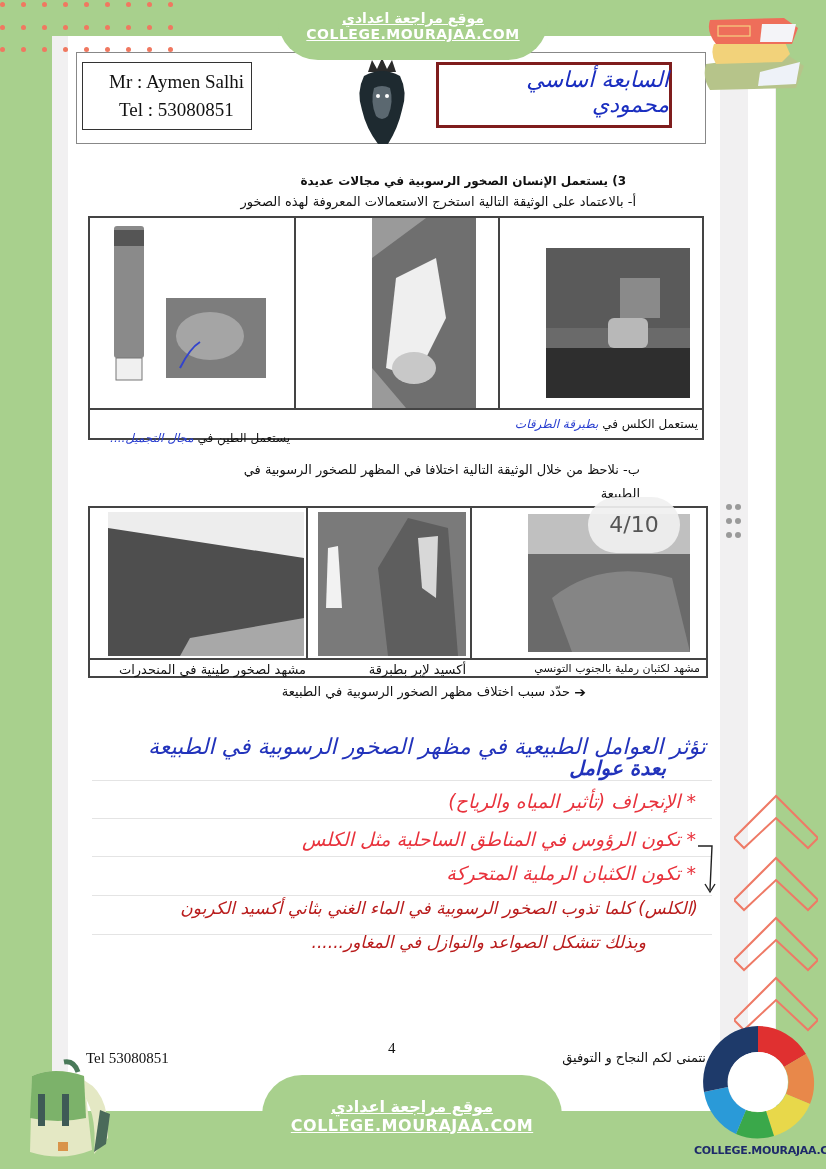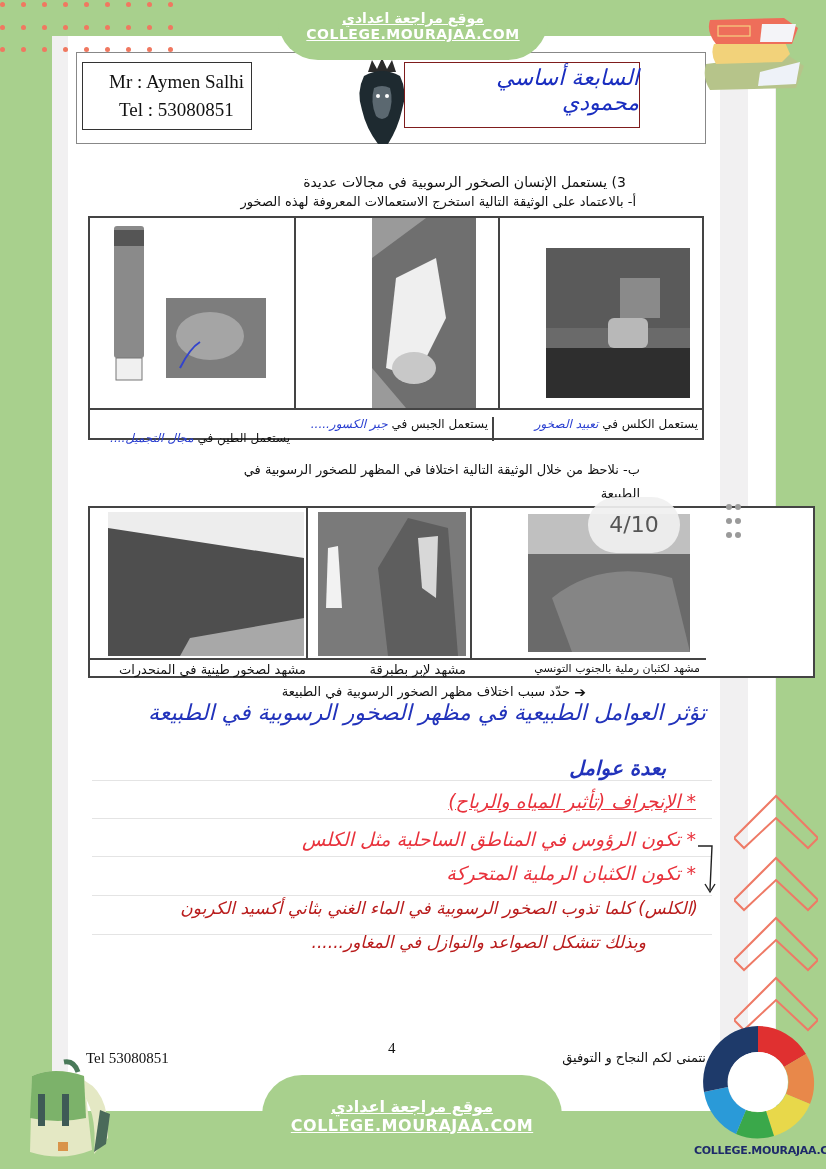--- a/index.html
+++ b/index.html
@@ -19,21 +19,21 @@
   .site-tab .ar { font-size: 14px; font-weight: bold; text-decoration: underline; margin-top: 10px; display:block; }
   .site-tab .en { font-size: 14px; font-weight: bold; text-decoration: underline; display:block; letter-spacing: 0.5px; }
   .site-tab-bottom { position: absolute; left: 262px; top: 1075px; width: 300px; height: 94px; background: #a8d08d; border-radius: 40px 40px 0 0; text-align: center; color: #fff; }
   .site-tab-bottom .ar { font-size: 16px; font-weight: bold; text-decoration: underline; margin-top: 22px; display:block; }
   .site-tab-bottom .en { font-size: 16px; font-weight: bold; text-decoration: underline; display:block; letter-spacing: 0.5px; }
 
   .header-box { position: absolute; left: 76px; top: 52px; width: 630px; height: 92px; border: 1px solid #888; background: #fff; }
   .hdr-left { position: absolute; left: 82px; top: 62px; width: 170px; height: 68px; border: 1px solid #333; font-family: "Liberation Serif", serif; font-size: 19px; color: #111; }
   .hdr-left .l1 { position: absolute; left: 26px; top: 8px; text-align: right; }
   .hdr-left .l2 { position: absolute; left: 36px; top: 36px; }
-  .hdr-right { position: absolute; left: 404px; top: 62px; width: 236px; height: 66px; border: 1px solid #7f1d1d; }
+  .hdr-right { position: absolute; left: 436px; top: 62px; width: 236px; height: 66px; border: 3px solid #7f1d1d; }
   .hdr-right .ar { position: absolute; left: 20px; top: 2px; font-size: 22px; color: #1a2ec0; font-style: italic; direction: rtl; }
   .hdr-right .fb { position: absolute; left: 36px; top: 36px; font-family: "Liberation Serif", serif; font-size: 18px; color: #111; }
   .lion { position: absolute; left: 350px; top: 58px; width: 64px; height: 86px; }
 
   .q-text { position: absolute; direction: rtl; font-family: "DejaVu Sans", sans-serif; font-size: 13px; color: #111; text-align: right; }
 
   .img-table { position: absolute; border: 2px solid #444; background: #fff; }
   .img-cell { position: absolute; border-right: 2px solid #444; overflow: hidden; }
   .caption-row { position: absolute; border-top: 2px solid #444; }
   .caption { position: absolute; direction: rtl; font-size: 12px; color: #111; white-space: nowrap; }
@@ -123,21 +123,21 @@
 
 <svg style="position:absolute;left:700px;top:14px;width:110px;height:78px;" viewBox="0 0 110 78">
   <path d="M6 50 L86 40 L104 52 L96 74 L10 76 Q2 64 6 50 Z" fill="#b6c48a"></path>
   <path d="M60 58 L100 48 L96 70 L58 72 Z" fill="#eef2f8"></path>
   <path d="M14 30 L84 26 L90 40 L82 48 L16 50 Q10 40 14 30 Z" fill="#f2d27a"></path>
   <path d="M10 6 L84 4 L98 14 L92 30 L16 30 Q6 18 10 6 Z" fill="#ee6e5a"></path>
   <path d="M62 10 L96 10 L92 28 L60 28 Z" fill="#f4f4f8"></path>
   <rect x="18" y="12" width="32" height="10" fill="none" stroke="#f7d080" stroke-width="1.2"></rect>
 </svg>
 
-<div class="q-text" style="right:200px;top:174px;font-size:14px;">3) يستعمل الإنسان الصخور الرسوبية في مجالات عديدة</div>
+<div class="q-text" style="right:200px;top:174px;font-size:12px;font-weight:bold;">3) يستعمل الإنسان الصخور الرسوبية في مجالات عديدة</div>
 <div class="q-text" style="right:190px;top:194px;font-size:13px;">أ-   بالاعتماد على الوثيقة التالية استخرج الاستعمالات المعروفة لهذه الصخور</div>
 
 <div class="img-table" style="left:88px;top:216px;width:616px;height:224px;">
   <div class="img-cell" style="left:0;top:0;width:206px;height:190px;">
     <svg class="photo" viewBox="0 0 206 190" width="206" height="190">
       <rect x="24" y="8" width="30" height="132" fill="#8a8a8a" rx="3"></rect>
       <rect x="24" y="12" width="30" height="16" fill="#555"></rect>
       <rect x="26" y="140" width="26" height="22" fill="#f0f0f0" stroke="#777"></rect>
       <rect x="76" y="80" width="100" height="80" fill="#7d7d7d"></rect>
       <ellipse cx="120" cy="118" rx="34" ry="24" fill="#a5a5a5"></ellipse>
@@ -159,35 +159,31 @@
       <rect x="46" y="130" width="144" height="50" fill="#2e2e2e"></rect>
       <rect x="120" y="60" width="40" height="40" fill="#8a8a8a"></rect>
       <rect x="108" y="100" width="40" height="30" fill="#b8b8b8" rx="6"></rect>
     </svg>
   </div>
   <div class="caption-row" style="left:0;top:190px;width:612px;height:30px;">
     <div class="caption" style="right:412px;top:7px;margin-top:14px;">
       <span>يستعمل الطين في</span>
       <span class="hand-blue">مجال التجميل....</span>
     </div>
-    <div class="caption" style="right:208px;top:7px;border-right:2px solid #444;padding-right:4px;height:24px;">
-      <span>يستعمل الجبس في</span>
-      <span class="hand-blue">جبر الكسور.....</span>
-    </div>
     <div class="caption" style="right:4px;top:7px;">
       <span>يستعمل الكلس في</span>
-      <span class="hand-blue">تعبيد الصخور</span>
+      <span class="hand-blue">بطبرقة الطرقات</span>
     </div>
   </div>
 </div>
 
 <div class="q-text" style="right:186px;top:462px;">ب-  نلاحظ من خلال الوثيقة التالية اختلافا في المظهر للصخور الرسوبية في</div>
 <div class="q-text" style="right:186px;top:486px;">الطبيعة</div>
 
-<div class="img-table" style="left:88px;top:506px;width:727px;height:172px;padding-left:12px;">
+<div class="img-table" style="left:88px;top:506px;width:620px;height:172px;padding-left:12px;">
   <div class="img-cell" style="left:0;top:0;width:218px;height:150px;">
     <svg class="photo" viewBox="0 0 218 150" width="218" height="150">
       <rect x="18" y="4" width="196" height="144" fill="#ededed"></rect>
       <path d="M18 20 L214 50 L214 148 L18 148 Z" fill="#4e4e4e"></path>
       <path d="M100 130 L214 110 L214 148 L90 148 Z" fill="#a8a8a8"></path>
     </svg>
   </div>
   <div class="img-cell" style="left:218px;top:0;width:164px;height:150px;">
     <svg class="photo" viewBox="0 0 164 150" width="164" height="150">
       <rect x="10" y="4" width="148" height="144" fill="#7a7a7a"></rect>
@@ -198,41 +194,41 @@
   </div>
   <div class="img-cell" style="left:382px;top:0;width:234px;height:150px;border-right:none;">
     <svg class="photo" viewBox="0 0 234 150" width="234" height="150">
       <rect x="56" y="6" width="162" height="138" fill="#6a6a6a"></rect>
       <rect x="56" y="6" width="162" height="40" fill="#c0c0c0"></rect>
       <path d="M80 90 Q130 50 200 70 L218 144 L100 144 Z" fill="#858585"></path>
     </svg>
   </div>
   <div class="caption-row" style="left:0;top:150px;width:616px;height:20px;">
     <div class="caption" style="right:400px;top:2px;font-size:13px;">مشهد لصخور طينية في المنحدرات</div>
-    <div class="caption" style="right:240px;top:2px;font-size:13px;">مشهد لإبر بطبرقة</div>
+    <div class="caption" style="right:240px;top:2px;font-size:13px;">أكسيد لإبر بطبرقة</div>
     <div class="caption" style="right:6px;top:2px;font-size:11px;">مشهد لكثبان رملية بالجنوب التونسي</div>
   </div>
 </div>
 
 <div class="q-text" style="right:240px;top:684px;">
   <span style="font-size:14px;">➔</span>
 </div>
 <div class="q-text" style="right:256px;top:684px;">حدّد سبب اختلاف مظهر الصخور الرسوبية في الطبيعة</div>
 
 <div>
   <div class="notes-line" style="top:780px;"></div>
   <div class="notes-line" style="top:818px;"></div>
   <div class="notes-line" style="top:856px;"></div>
   <div class="notes-line" style="top:895px;"></div>
   <div class="notes-line" style="top:934px;"></div>
 </div>
 
-<div class="hand blue" style="right:120px;top:700px;">تؤثر العوامل الطبيعية في مظهر الصخور الرسوبية في الطبيعة</div>
+<div class="hand blue" style="right:120px;top:734px;">تؤثر العوامل الطبيعية في مظهر الصخور الرسوبية في الطبيعة</div>
 <div class="hand blue" style="right:160px;top:756px;font-size:20px;font-weight:bold;">بعدة عوامل</div>
-<div class="hand red" style="right:130px;top:790px;text-decoration:underline;">* الإنجراف (تأثير المياه والرياح)</div>
+<div class="hand red" style="right:130px;top:790px;">* الإنجراف (تأثير المياه والرياح)</div>
 <div class="hand red" style="right:130px;top:828px;">* تكون الرؤوس في المناطق الساحلية مثل الكلس</div>
 <div class="hand red" style="right:130px;top:862px;">* تكون الكثبان الرملية المتحركة</div>
 <svg style="position:absolute;left:696px;top:840px;width:24px;height:60px;" viewBox="0 0 24 60">
   <path d="M2 6 L16 6 L14 50" stroke="#222" stroke-width="1.4" fill="none"></path>
   <path d="M9 44 L14 52 L19 44" stroke="#222" stroke-width="1.4" fill="none"></path>
 </svg>
 <div class="hand green" style="right:128px;top:898px;">(الكلس) كلما تذوب الصخور الرسوبية في الماء الغني بثاني أكسيد الكربون</div>
 <div class="hand green" style="right:180px;top:932px;">وبذلك تتشكل الصواعد والنوازل في المغاور......</div>
 
 <div class="footer-text" style="left:86px;top:1050px;">Tel 53080851</div>

